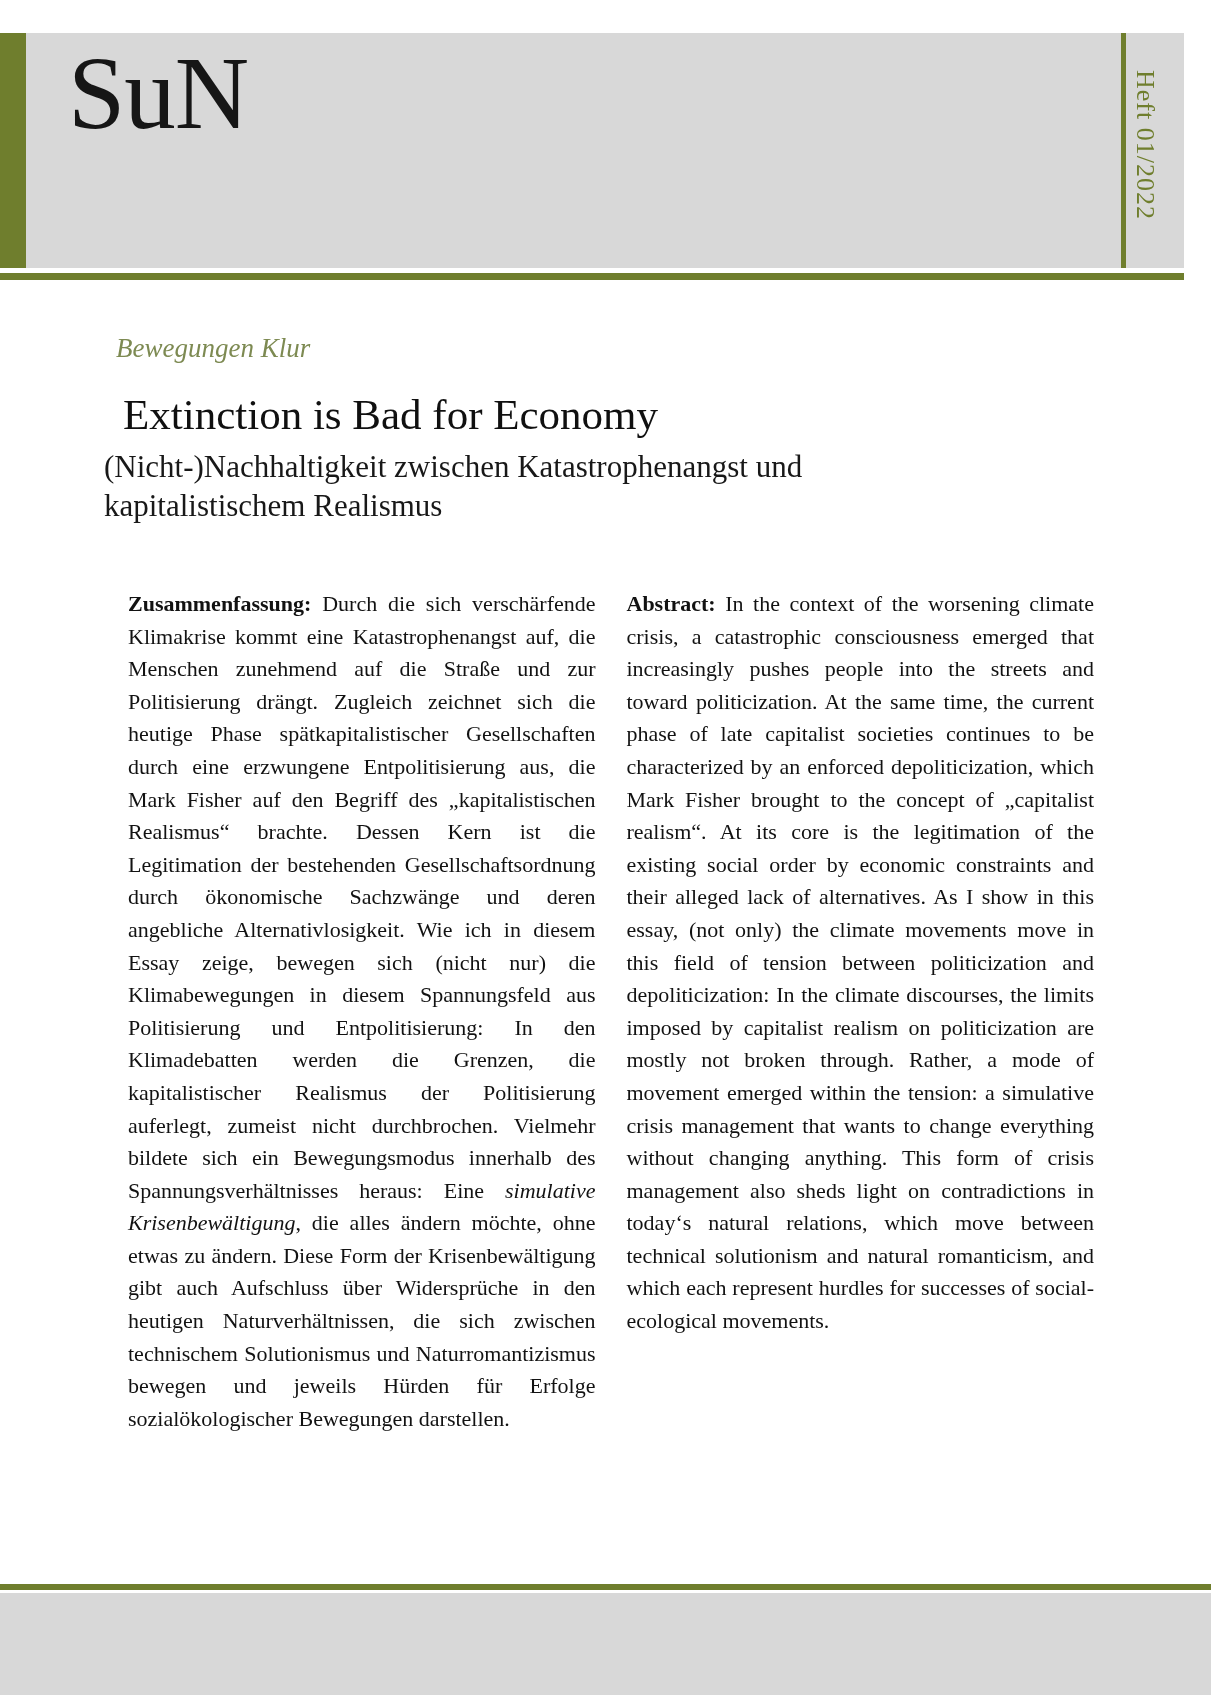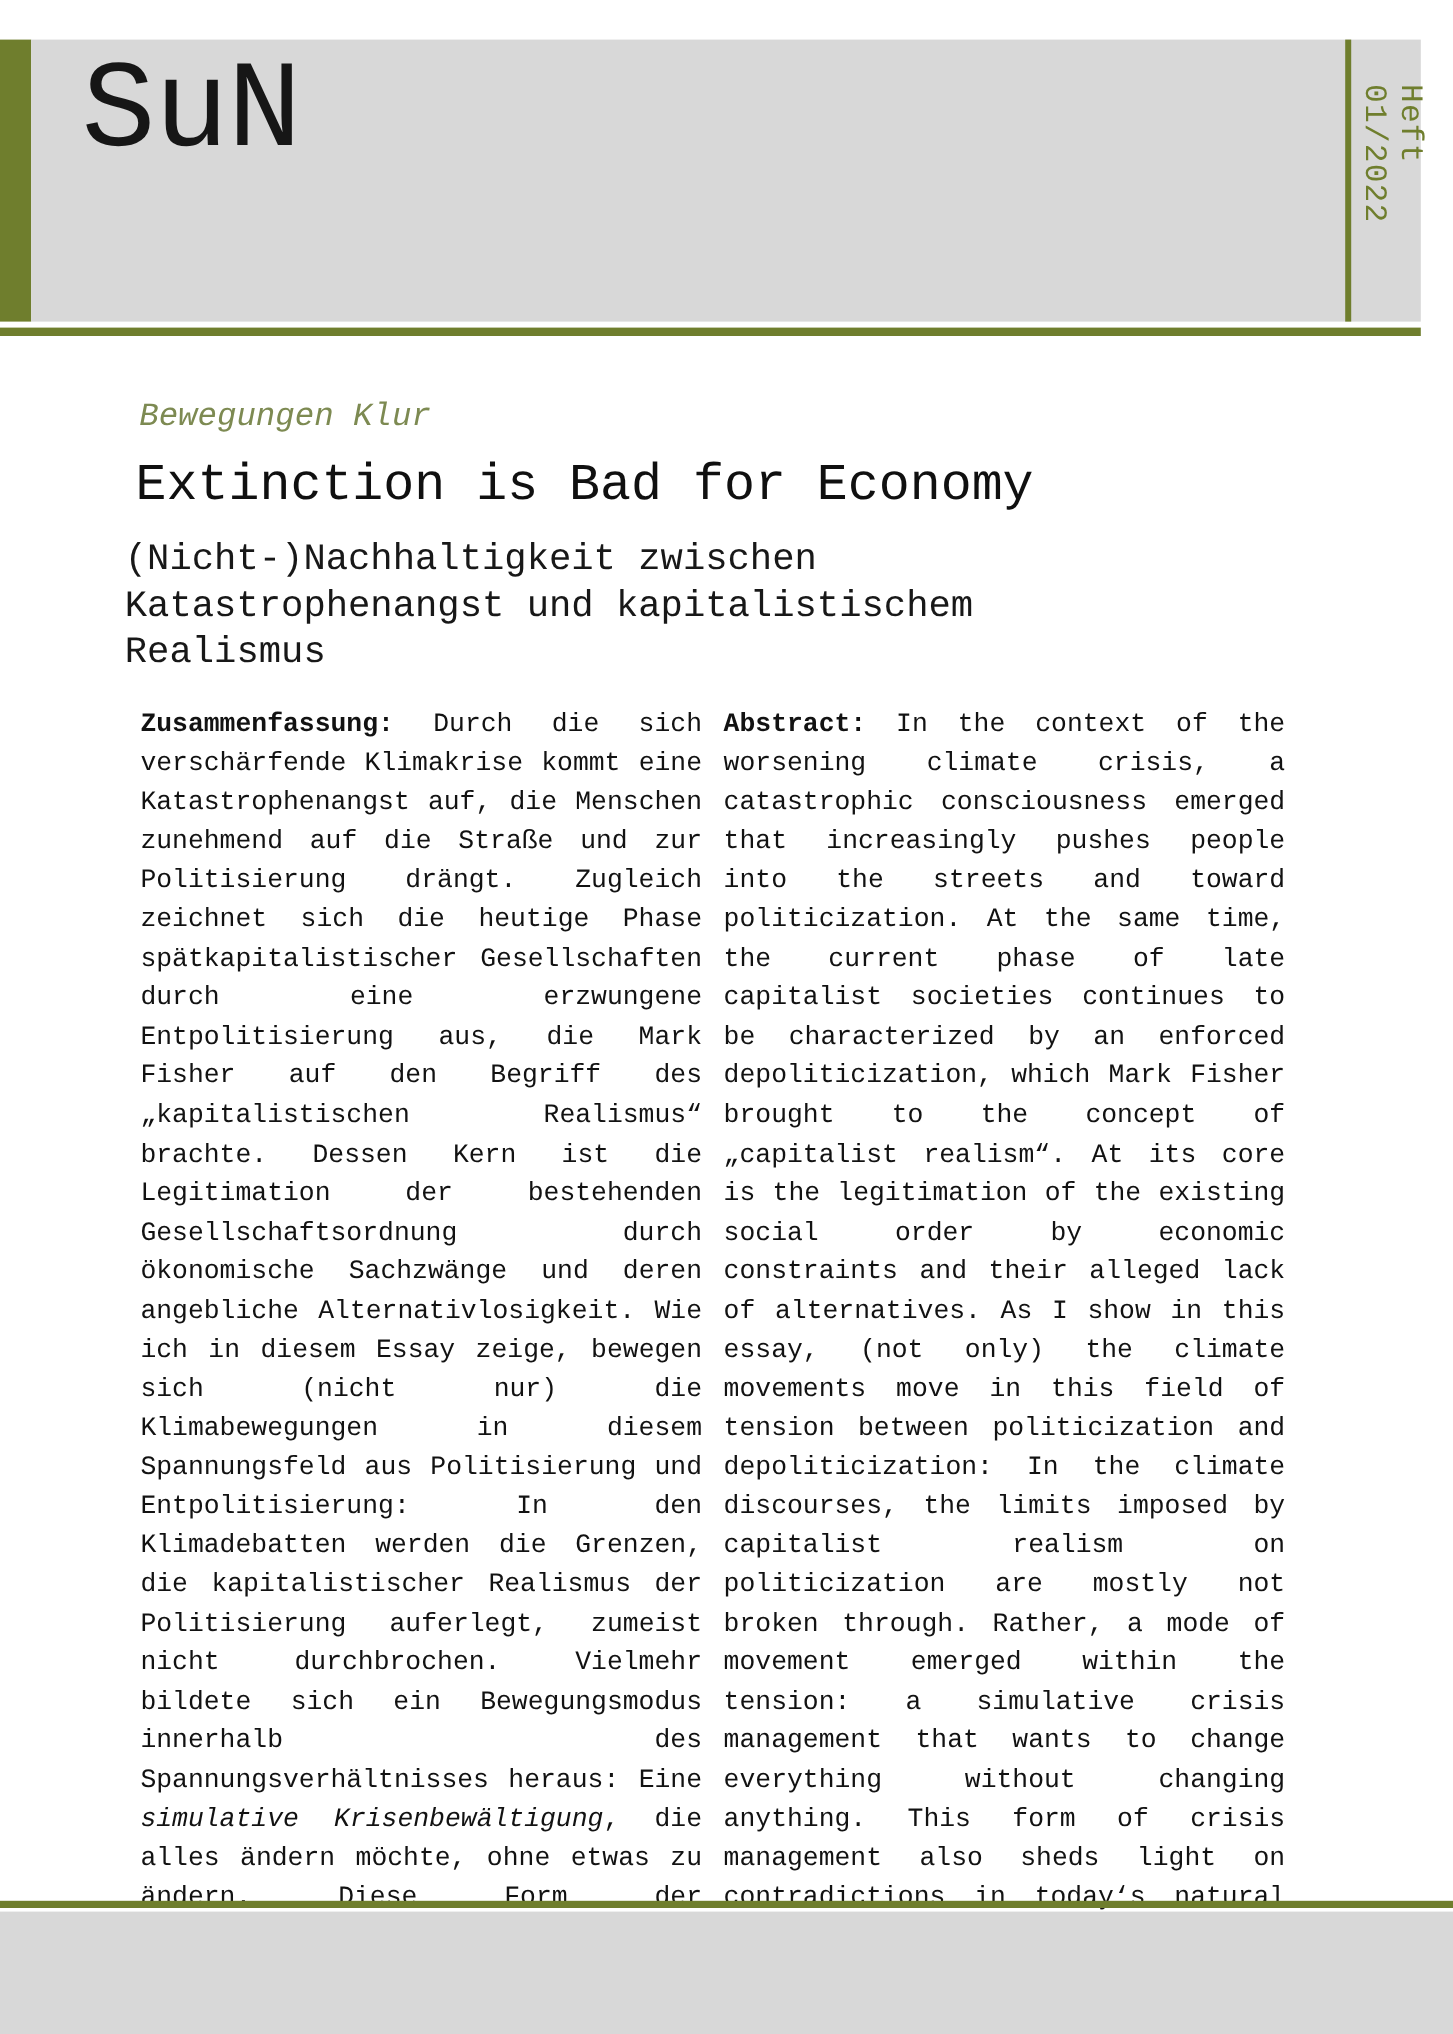--- a/index.html
+++ b/index.html
@@ -7,21 +7,21 @@
     --gray:#d8d8d8;
     --author-olive:#7d8a52;
     --ink:#141414;
   }
   html,body{margin:0;padding:0;background:#ffffff;}
   .page{
     position:relative;
     width:1211px;height:1695px;
     background:#ffffff;
     overflow:hidden;
-    font-family:Liberation Mono, monospace;
+    font-family:Liberation Serif, serif;
     color:var(--ink);
   }
   
   .left-accent{
     position:absolute;left:0;top:33px;width:26px;height:235px;
     background:var(--olive);
   }
   .header-band{
     position:absolute;left:26px;top:33px;width:1158px;height:235px;
     background:var(--gray);
@@ -58,22 +58,22 @@
   .title{
     position:absolute;left:113px;top:381px;
     font-size:43px;line-height:1.1;color:#101010;
   }
   .subtitle{
     position:absolute;left:104px;top:447px;width:870px;
     font-size:31px;line-height:39px;color:#181818;
   }
   
   .columns{
-    position:absolute;left:117px;top:588px;width:966px;
-    display:flex;gap:18px;
+    position:absolute;left:128px;top:588px;width:966px;
+    display:flex;gap:31px;justify-content:flex-end;
   }
   .col{
     width:468px;
     font-size:22px;line-height:32.6px;
     text-align:justify;
     color:#121212;
     hyphens:auto;
   }
   .seg-bold{font-weight:bold;}
   .seg-italic{font-style:italic;}
@@ -94,21 +94,21 @@
 <div class="page">
 
   <div class="left-accent"></div>
   <div class="header-band"></div>
   <div class="logo">SuN</div>
   <div class="issue-rule"></div>
   <div class="issue-label">Heft 01/2022</div>
   <div class="header-divider"></div>
 
   <div class="author">Bewegungen Klur</div>
-  <h1 class="title" style="margin:0;font-weight:normal;text-align:right;">Extinction is Bad for Economy</h1>
+  <h1 class="title" style="margin:10px;font-weight:normal;text-align:right;">Extinction is Bad for Economy</h1>
   <div class="subtitle">(Nicht-)Nachhaltigkeit zwischen Katastrophenangst und kapitalistischem Realismus</div>
 
   <div class="columns">
     <div class="col" lang="de"><span class="seg-bold">Zusammenfassung: </span><span class="seg-normal">Durch die sich verschärfende Klimakrise kommt eine Katastrophenangst auf, die Menschen zunehmend auf die Straße und zur Politisierung drängt. Zugleich zeichnet sich die heutige Phase spätkapitalistischer Gesellschaften durch eine erzwungene Entpolitisierung aus, die Mark Fisher auf den Begriff des „kapitalistischen Realismus“ brachte. Dessen Kern ist die Legitimation der bestehenden Gesellschaftsordnung durch ökonomische Sachzwänge und deren angebliche Alternativlosigkeit. Wie ich in diesem Essay zeige, bewegen sich (nicht nur) die Klimabewegungen in diesem Spannungsfeld aus Politisierung und Entpolitisierung: In den Klimadebatten werden die Grenzen, die kapitalistischer Realismus der Politisierung auferlegt, zumeist nicht durchbrochen. Vielmehr bildete sich ein Bewegungsmodus innerhalb des Spannungsverhältnisses heraus: Eine </span><span class="seg-italic">simulative Krisenbewältigung</span><span class="seg-normal">, die alles ändern möchte, ohne etwas zu ändern. Diese Form der Krisenbewältigung gibt auch Aufschluss über Widersprüche in den heutigen Naturverhältnissen, die sich zwischen technischem Solutionismus und Naturromantizismus bewegen und jeweils Hürden für Erfolge sozialökologischer Bewegungen darstellen.</span></div>
     <div class="col" lang="en"><span class="seg-bold">Abstract: </span><span class="seg-normal">In the context of the worsening climate crisis, a catastrophic consciousness emerged that increasingly pushes people into the streets and toward politicization. At the same time, the current phase of late capitalist societies continues to be characterized by an enforced depoliticization, which Mark Fisher brought to the concept of „capitalist realism“. At its core is the legitimation of the existing social order by economic constraints and their alleged lack of alternatives. As I show in this essay, (not only) the climate movements move in this field of tension between politicization and depoliticization: In the climate discourses, the limits imposed by capitalist realism on politicization are mostly not broken through. Rather, a mode of movement emerged within the tension: a simulative crisis management that wants to change everything without changing anything. This form of crisis management also sheds light on contradictions in today‘s natural relations, which move between technical solutionism and natural romanticism, and which each represent hurdles for successes of social-ecological movements.</span></div>
   </div>
 
   <div class="footer-bar"></div>
   <div class="footer-band"></div>
 

